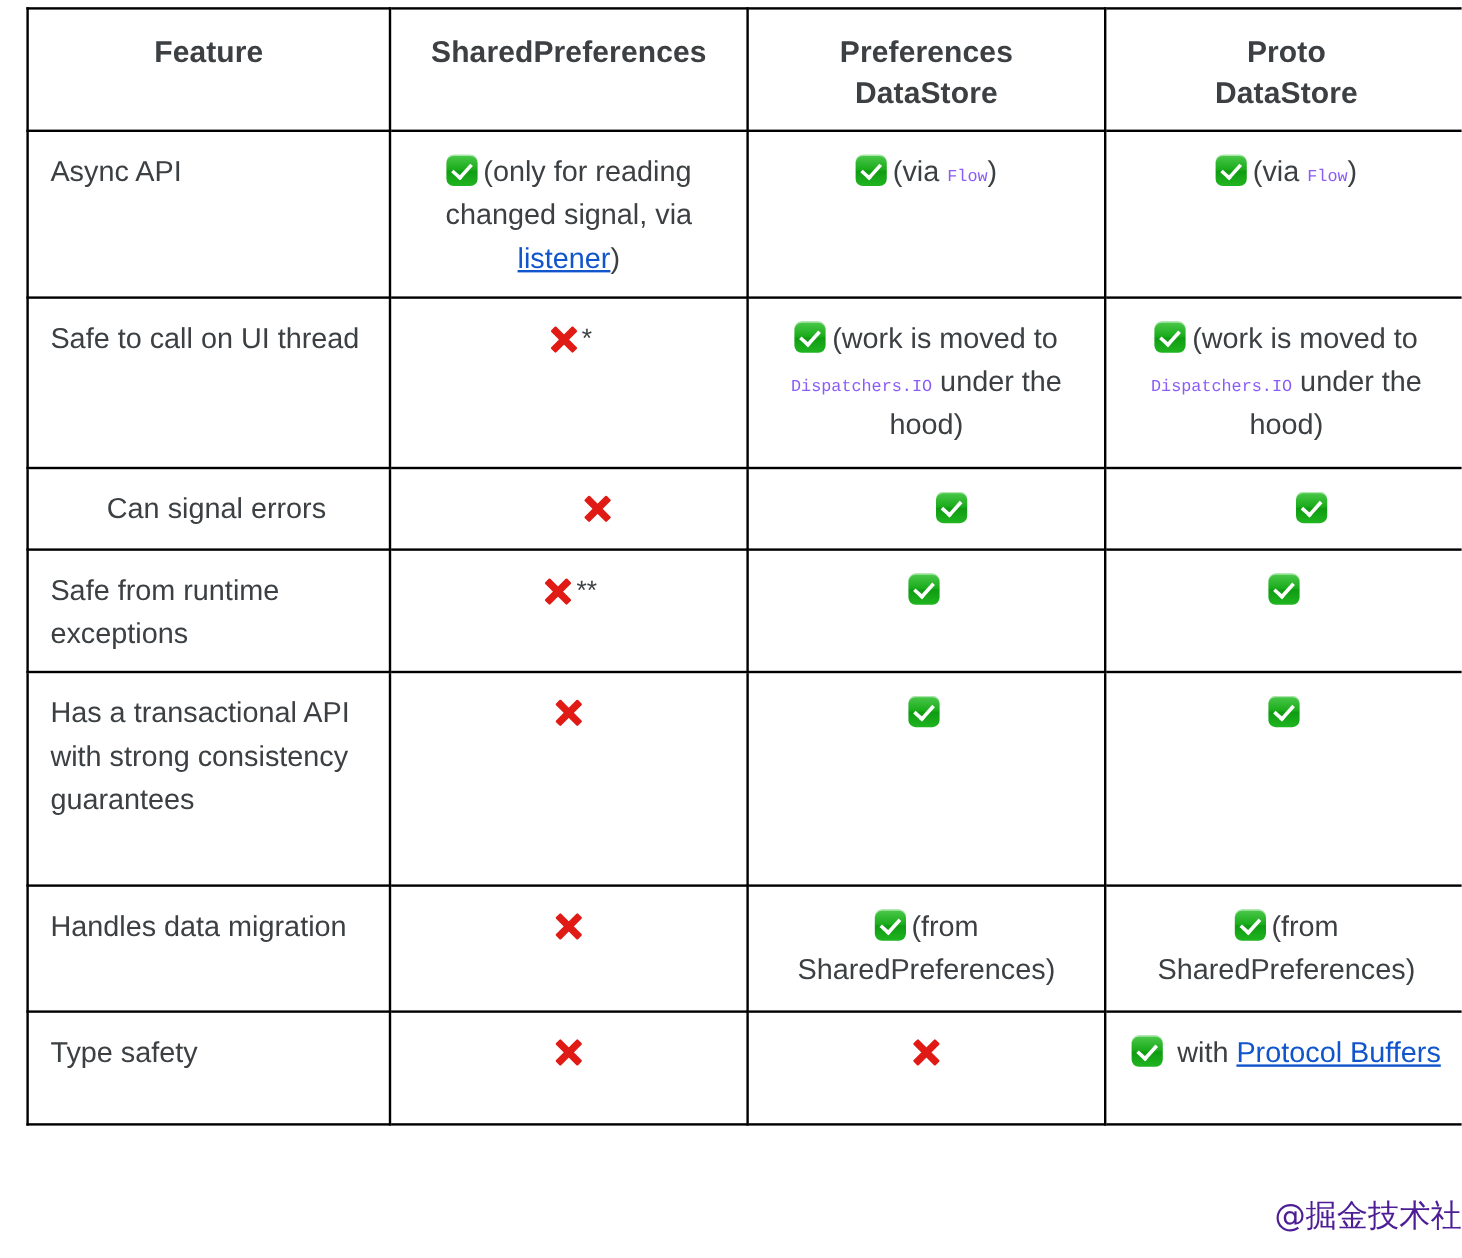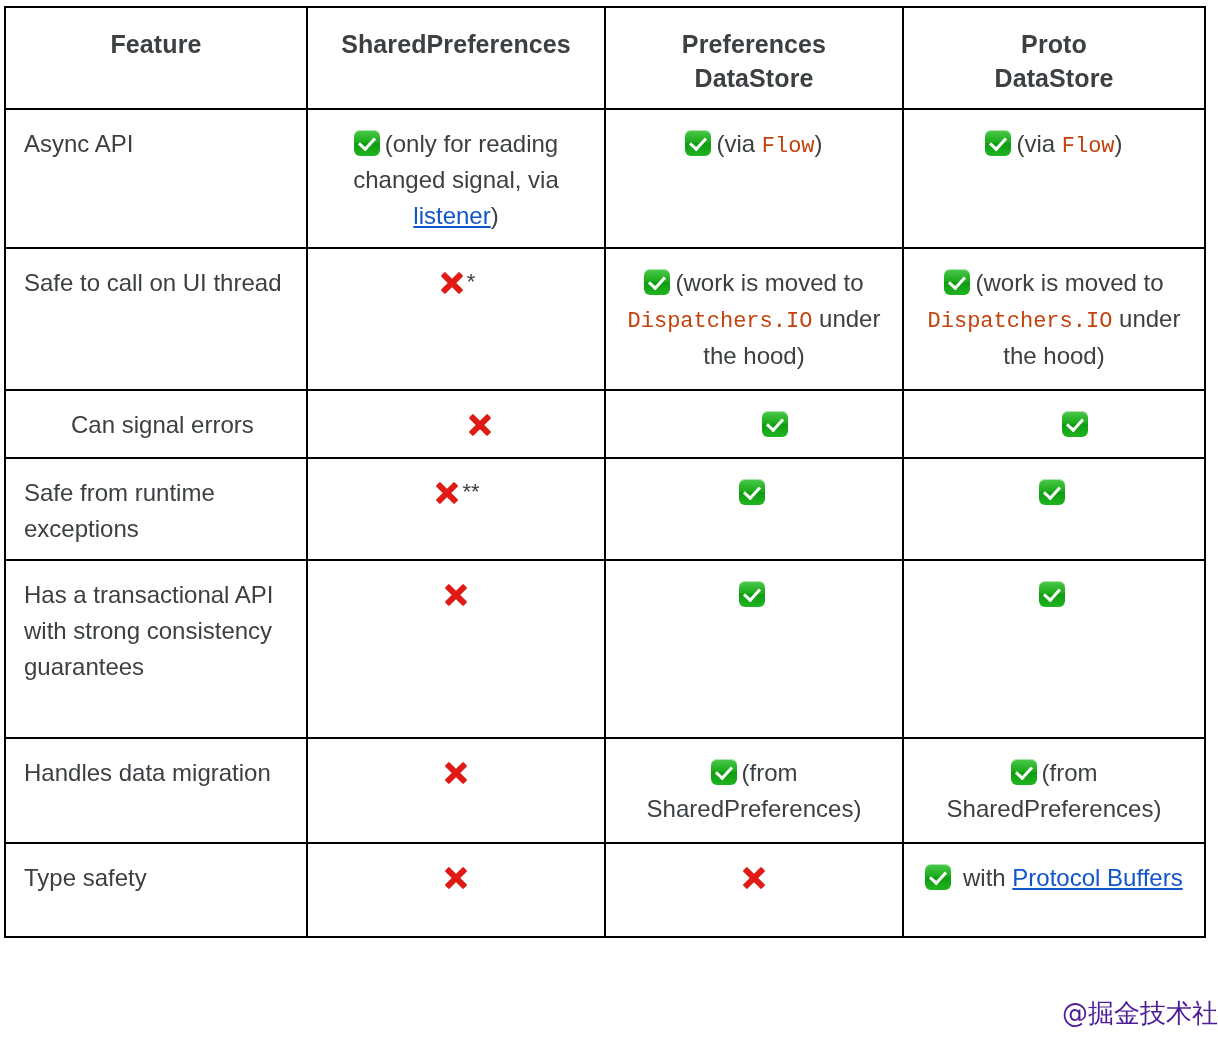--- a/index.html
+++ b/index.html
@@ -10,21 +10,21 @@
   body {
     width: 1218px;
     height: 1048px;
     font-family: "Liberation Sans", sans-serif;
     overflow: hidden;
     position: relative;
   }
 
   .table-wrap {
     position: absolute;
-    left: 4px;
+    left: 22px;
     top: 6px;
     width: 1104px;
     border-radius: 15px;
   }
 
   table.compare {
     border-collapse: collapse;
     table-layout: fixed;
     width: 1200px;
     background: #fff;
@@ -130,22 +130,22 @@
     height: 6px;
     background: #e01b16;
     border-radius: 1px;
   }
   .x-icon::before { transform: rotate(45deg); }
   .x-icon::after  { transform: rotate(-45deg); }
 
   
   .code {
     font-family: "Liberation Mono", "DejaVu Sans Mono", monospace;
-    color: #c2410c;
-    font-size: 22px;
+    color: #8b5cf6;
+    font-size: 14px;
   }
   .link {
     color: #1155cc;
     text-decoration: underline;
     cursor: pointer;
   }
   .star {
     font-size: 22px;
     color: #3c4043;
     vertical-align: 2px;

